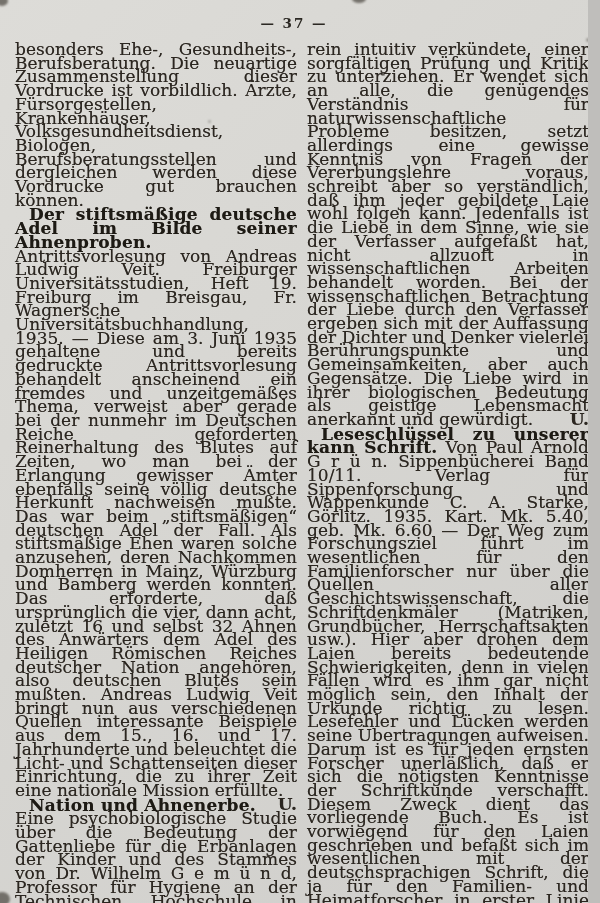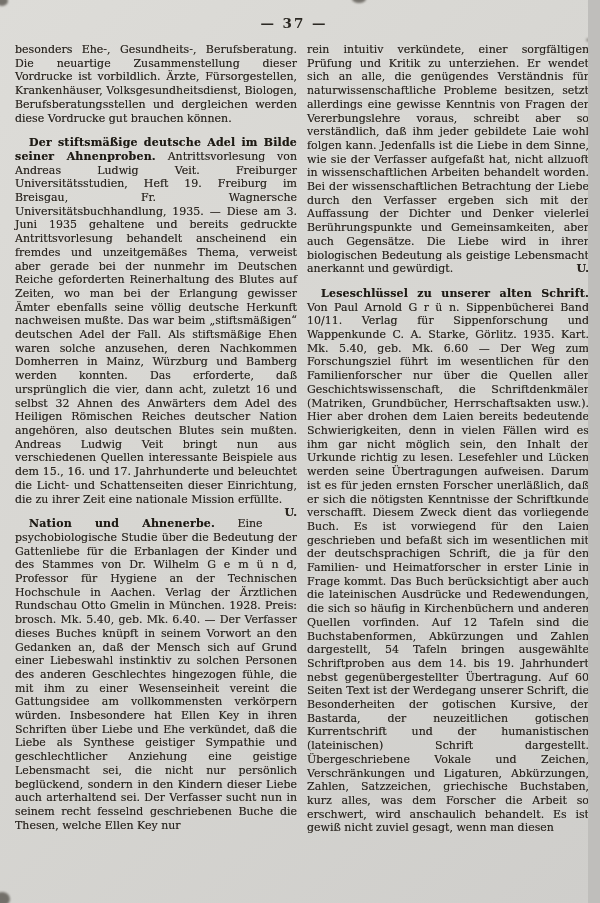--- a/index.html
+++ b/index.html
@@ -25,28 +25,28 @@
   }
   .columns {
     display: flex;
     gap: 10px;
     padding: 12px 11px 0 15px;
   }
   .col { width: 282px; flex: 0 0 282px; }
   p.para {
     margin: 0;
     text-align: justify;
-    font-size: 11px;
+    font-size: 17px;
     line-height: 13.7px;
     color: #2b2620;
     text-shadow: 0 0 0.5px rgba(43, 38, 32, 0.55);
     hyphens: auto;
     -webkit-hyphens: auto;
   }
-  p.review { margin-top: 11px; text-indent: 14px; }
+  p.review { margin-top: 1px; text-indent: 14px; }
   .head { font-weight: bold; color: #1d1a14; letter-spacing: 0.2px; }
   .sig { float: right; font-weight: bold; padding-left: 8px; }
   
   .artifact { position: absolute; background: #4a463f; border-radius: 50%; filter: blur(1.2px); opacity: .7; }
   .a1 { left: -4px; top: -4px; width: 12px; height: 10px; }
   .a2 { left: 352px; top: -5px; width: 14px; height: 8px; }
   .a3 { left: 590px; top: -6px; width: 16px; height: 18px; transform: rotate(30deg); }
   .a4 { left: 586px; top: 38px; width: 5px; height: 4px; opacity: .45; }
   .a5 { left: -6px; top: 892px; width: 16px; height: 14px; }
   .a6 { left: 208px; top: 120px; width: 3px; height: 3px; opacity: .35; }
@@ -71,21 +71,21 @@
       <p class="para review"><span class="head">Nation und Ahnenerbe.</span>
         <span>Eine psychobiologische Studie über die Bedeutung der Gattenliebe für die Erbanlagen der Kinder und des Stammes von Dr. Wilhelm G e m ü n d, Professor für Hygiene an der Technischen Hochschule in Aachen. Verlag der Ärztlichen Rundschau Otto Gmelin in München. 1928. Preis: brosch. Mk. 5.40, geb. Mk. 6.40. — Der Verfasser dieses Buches knüpft in seinem Vorwort an den Gedanken an, daß der Mensch sich auf Grund einer Liebeswahl instinktiv zu solchen Personen des anderen Geschlechtes hingezogen fühle, die mit ihm zu einer Wesenseinheit vereint die Gattungsidee am vollkommensten verkörpern würden. Insbesondere hat Ellen Key in ihren Schriften über Liebe und Ehe verkündet, daß die Liebe als Synthese geistiger Sympathie und geschlechtlicher Anziehung eine geistige Lebensmacht sei, die nicht nur persönlich beglückend, sondern in den Kindern dieser Liebe auch arterhaltend sei. Der Verfasser sucht nun in seinem recht fesselnd geschriebenen Buche die Thesen, welche Ellen Key nur</span></p>
 
     </div>
 
     <div class="col">
 
       <p class="para"><span>rein intuitiv verkündete, einer sorgfältigen Prüfung und Kritik zu unterziehen. Er wendet sich an alle, die genügendes Verständnis für naturwissenschaftliche Probleme besitzen, setzt allerdings eine gewisse Kenntnis von Fragen der Vererbungslehre voraus, schreibt aber so verständlich, daß ihm jeder gebildete Laie wohl folgen kann. Jedenfalls ist die Liebe in dem Sinne, wie sie der Verfasser aufgefaßt hat, nicht allzuoft in wissenschaftlichen Arbeiten behandelt worden. Bei der wissenschaftlichen Betrachtung der Liebe durch den Verfasser ergeben sich mit der Auffassung der Dichter und Denker vielerlei Berührungspunkte und Gemeinsamkeiten, aber auch Gegensätze. Die Liebe wird in ihrer biologischen Bedeutung als geistige Lebensmacht anerkannt und gewürdigt.</span>
         <span class="sig">U.</span></p>
 
-      <p class="para review"><span class="head">Leseschlüssel zu unserer alten Schrift.</span>
+      <p class="para review"><span class="head">Leseschlüssel zu unserer kann Schrift.</span>
         <span>Von Paul Arnold G r ü n. Sippenbücherei Band 10/11. Verlag für Sippenforschung und Wappenkunde C. A. Starke, Görlitz. 1935. Kart. Mk. 5.40, geb. Mk. 6.60 — Der Weg zum Forschungsziel führt im wesentlichen für den Familienforscher nur über die Quellen aller Geschichtswissenschaft, die Schriftdenkmäler (Matriken, Grundbücher, Herrschaftsakten usw.). Hier aber drohen dem Laien bereits bedeutende Schwierigkeiten, denn in vielen Fällen wird es ihm gar nicht möglich sein, den Inhalt der Urkunde richtig zu lesen. Lesefehler und Lücken werden seine Übertragungen aufweisen. Darum ist es für jeden ernsten Forscher unerläßlich, daß er sich die nötigsten Kenntnisse der Schriftkunde verschafft. Diesem Zweck dient das vorliegende Buch. Es ist vorwiegend für den Laien geschrieben und befaßt sich im wesentlichen mit der deutschsprachigen Schrift, die ja für den Familien- und Heimatforscher in erster Linie in Frage kommt. Das Buch berücksichtigt aber auch die lateinischen Ausdrücke und Redewendungen, die sich so häufig in Kirchenbüchern und anderen Quellen vorfinden. Auf 12 Tafeln sind die Buchstabenformen, Abkürzungen und Zahlen dargestellt, 54 Tafeln bringen ausgewählte Schriftproben aus dem 14. bis 19. Jahrhundert nebst gegenübergestellter Übertragung. Auf 60 Seiten Text ist der Werdegang unserer Schrift, die Besonderheiten der gotischen Kursive, der Bastarda, der neuzeitlichen gotischen Kurrentschrift und der humanistischen (lateinischen) Schrift dargestellt. Übergeschriebene Vokale und Zeichen, Verschränkungen und Ligaturen, Abkürzungen, Zahlen, Satzzeichen, griechische Buchstaben, kurz alles, was dem Forscher die Arbeit so erschwert, wird anschaulich behandelt. Es ist gewiß nicht zuviel gesagt, wenn man diesen</span></p>
 
     </div>
 
   </div>
 
   <div class="artifact a1"></div>
   <div class="artifact a2"></div>
   <div class="artifact a3"></div>
   <div class="artifact a4"></div>

